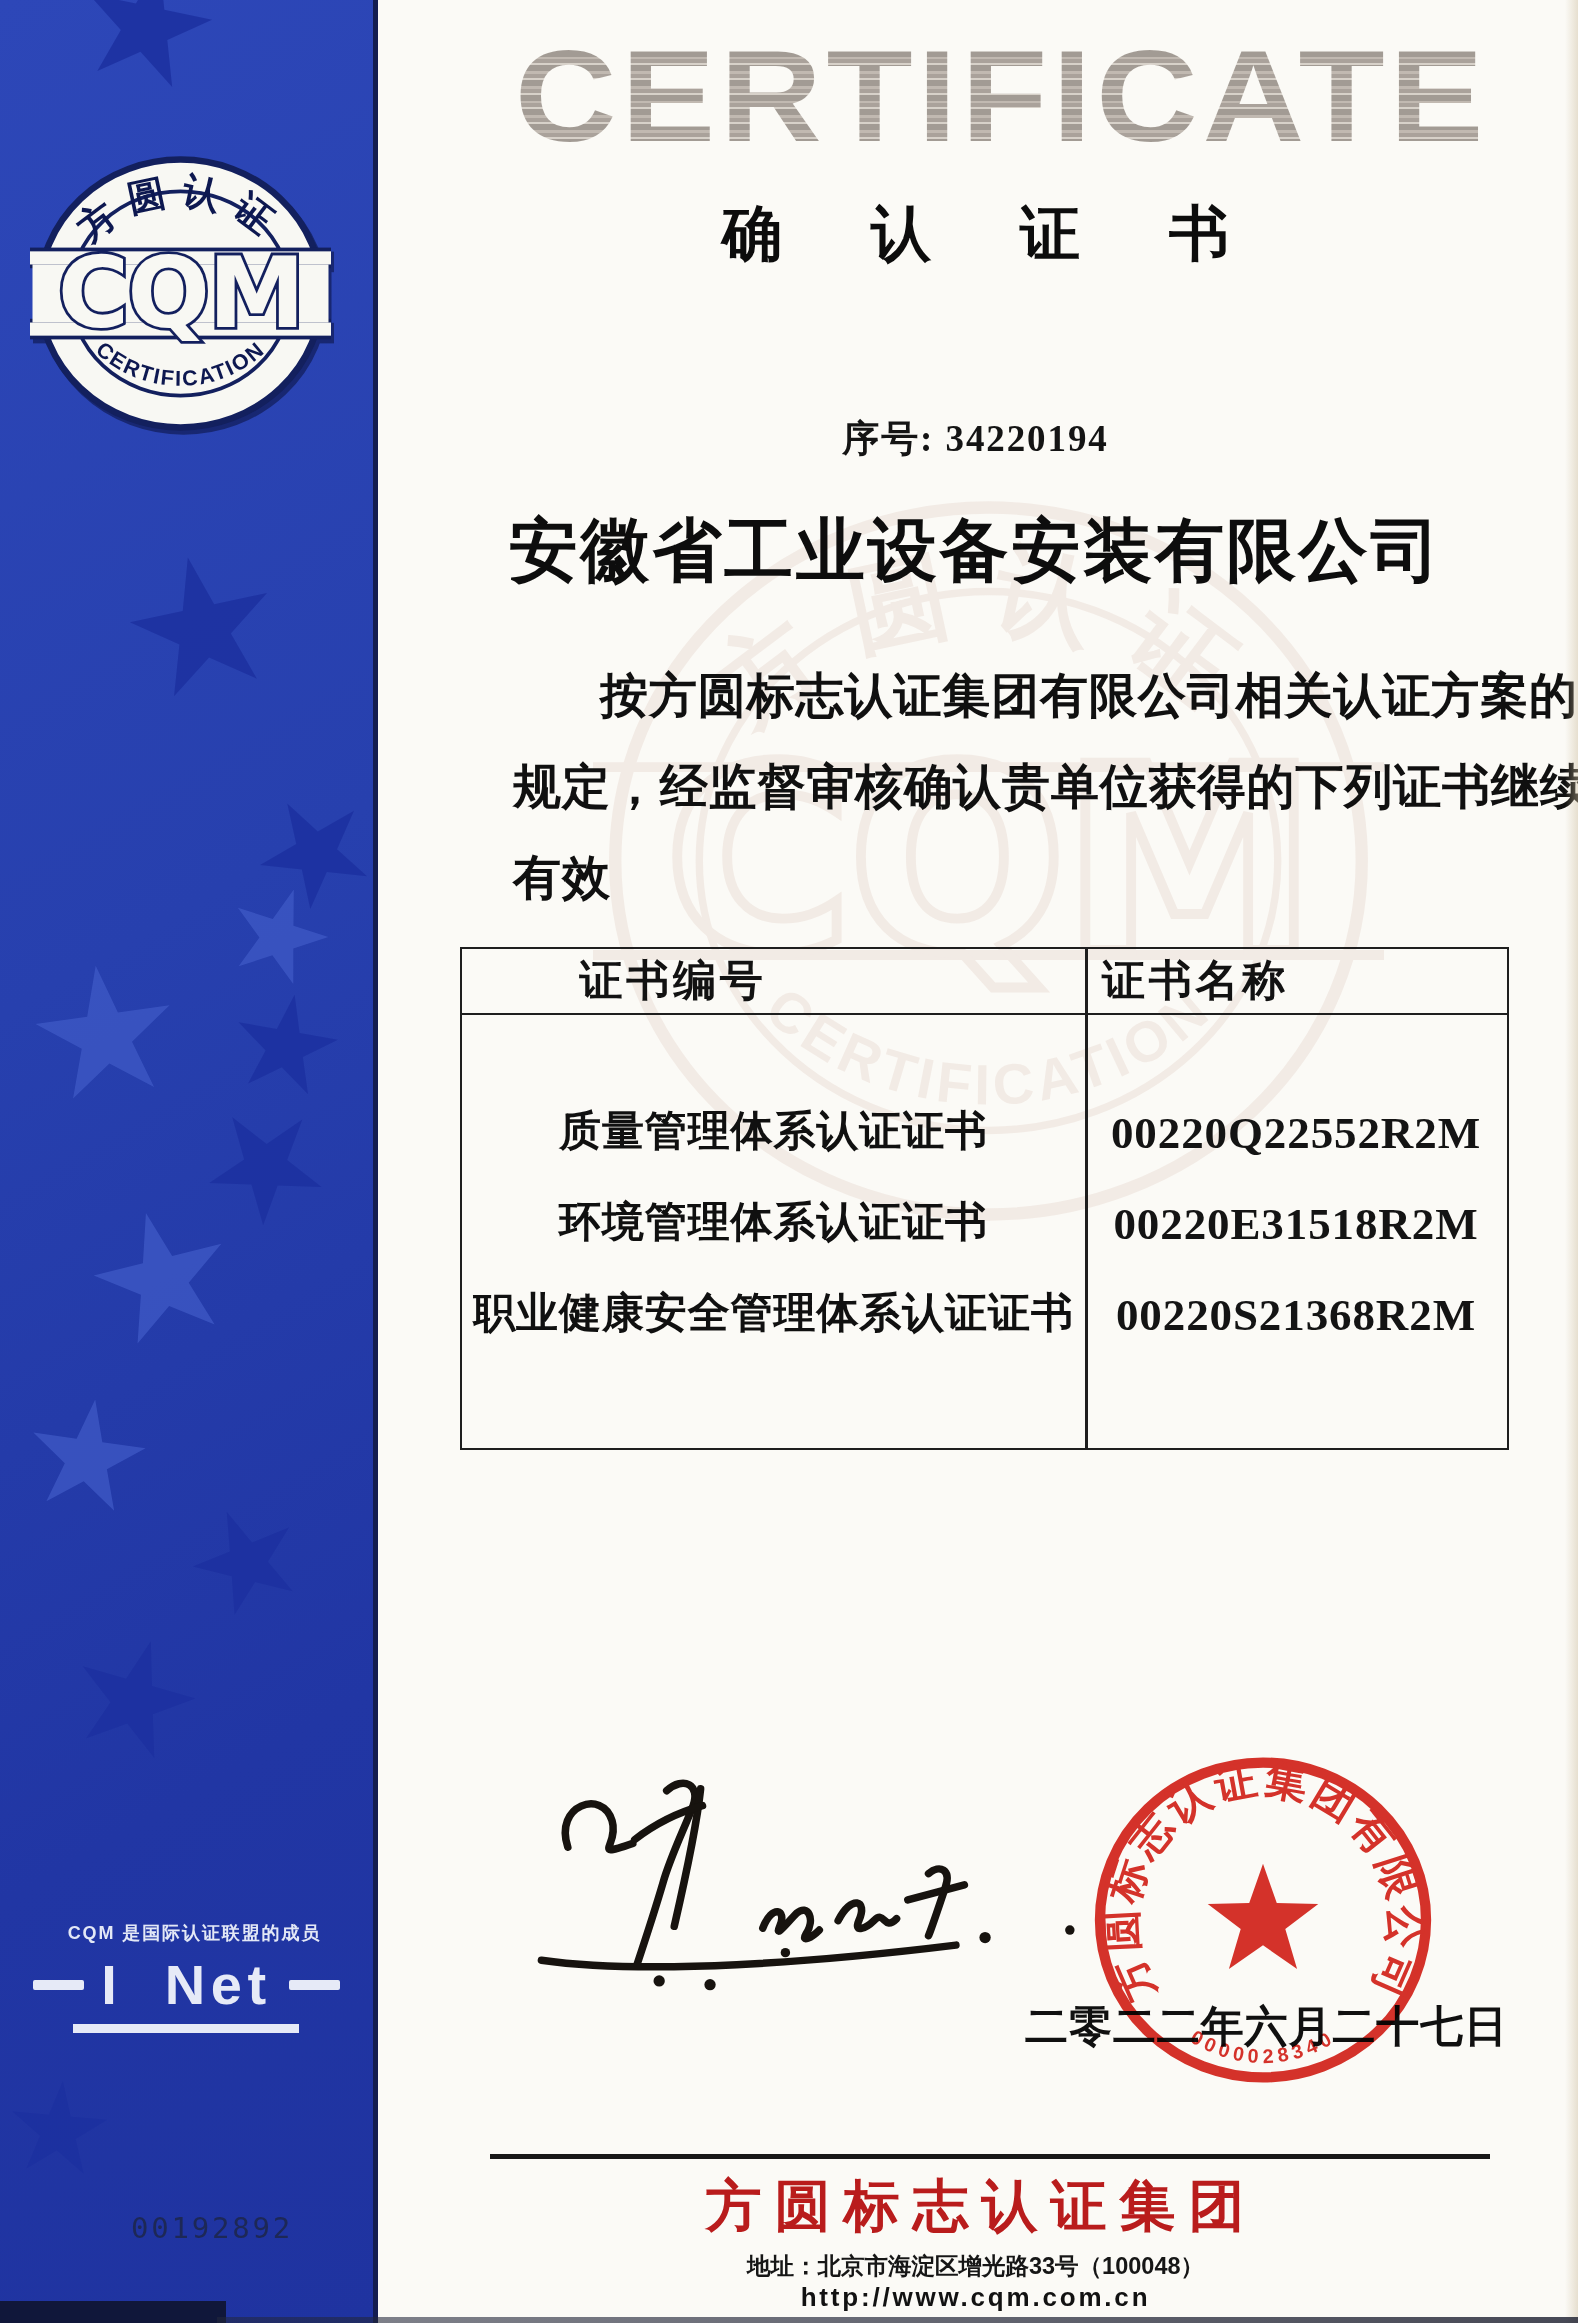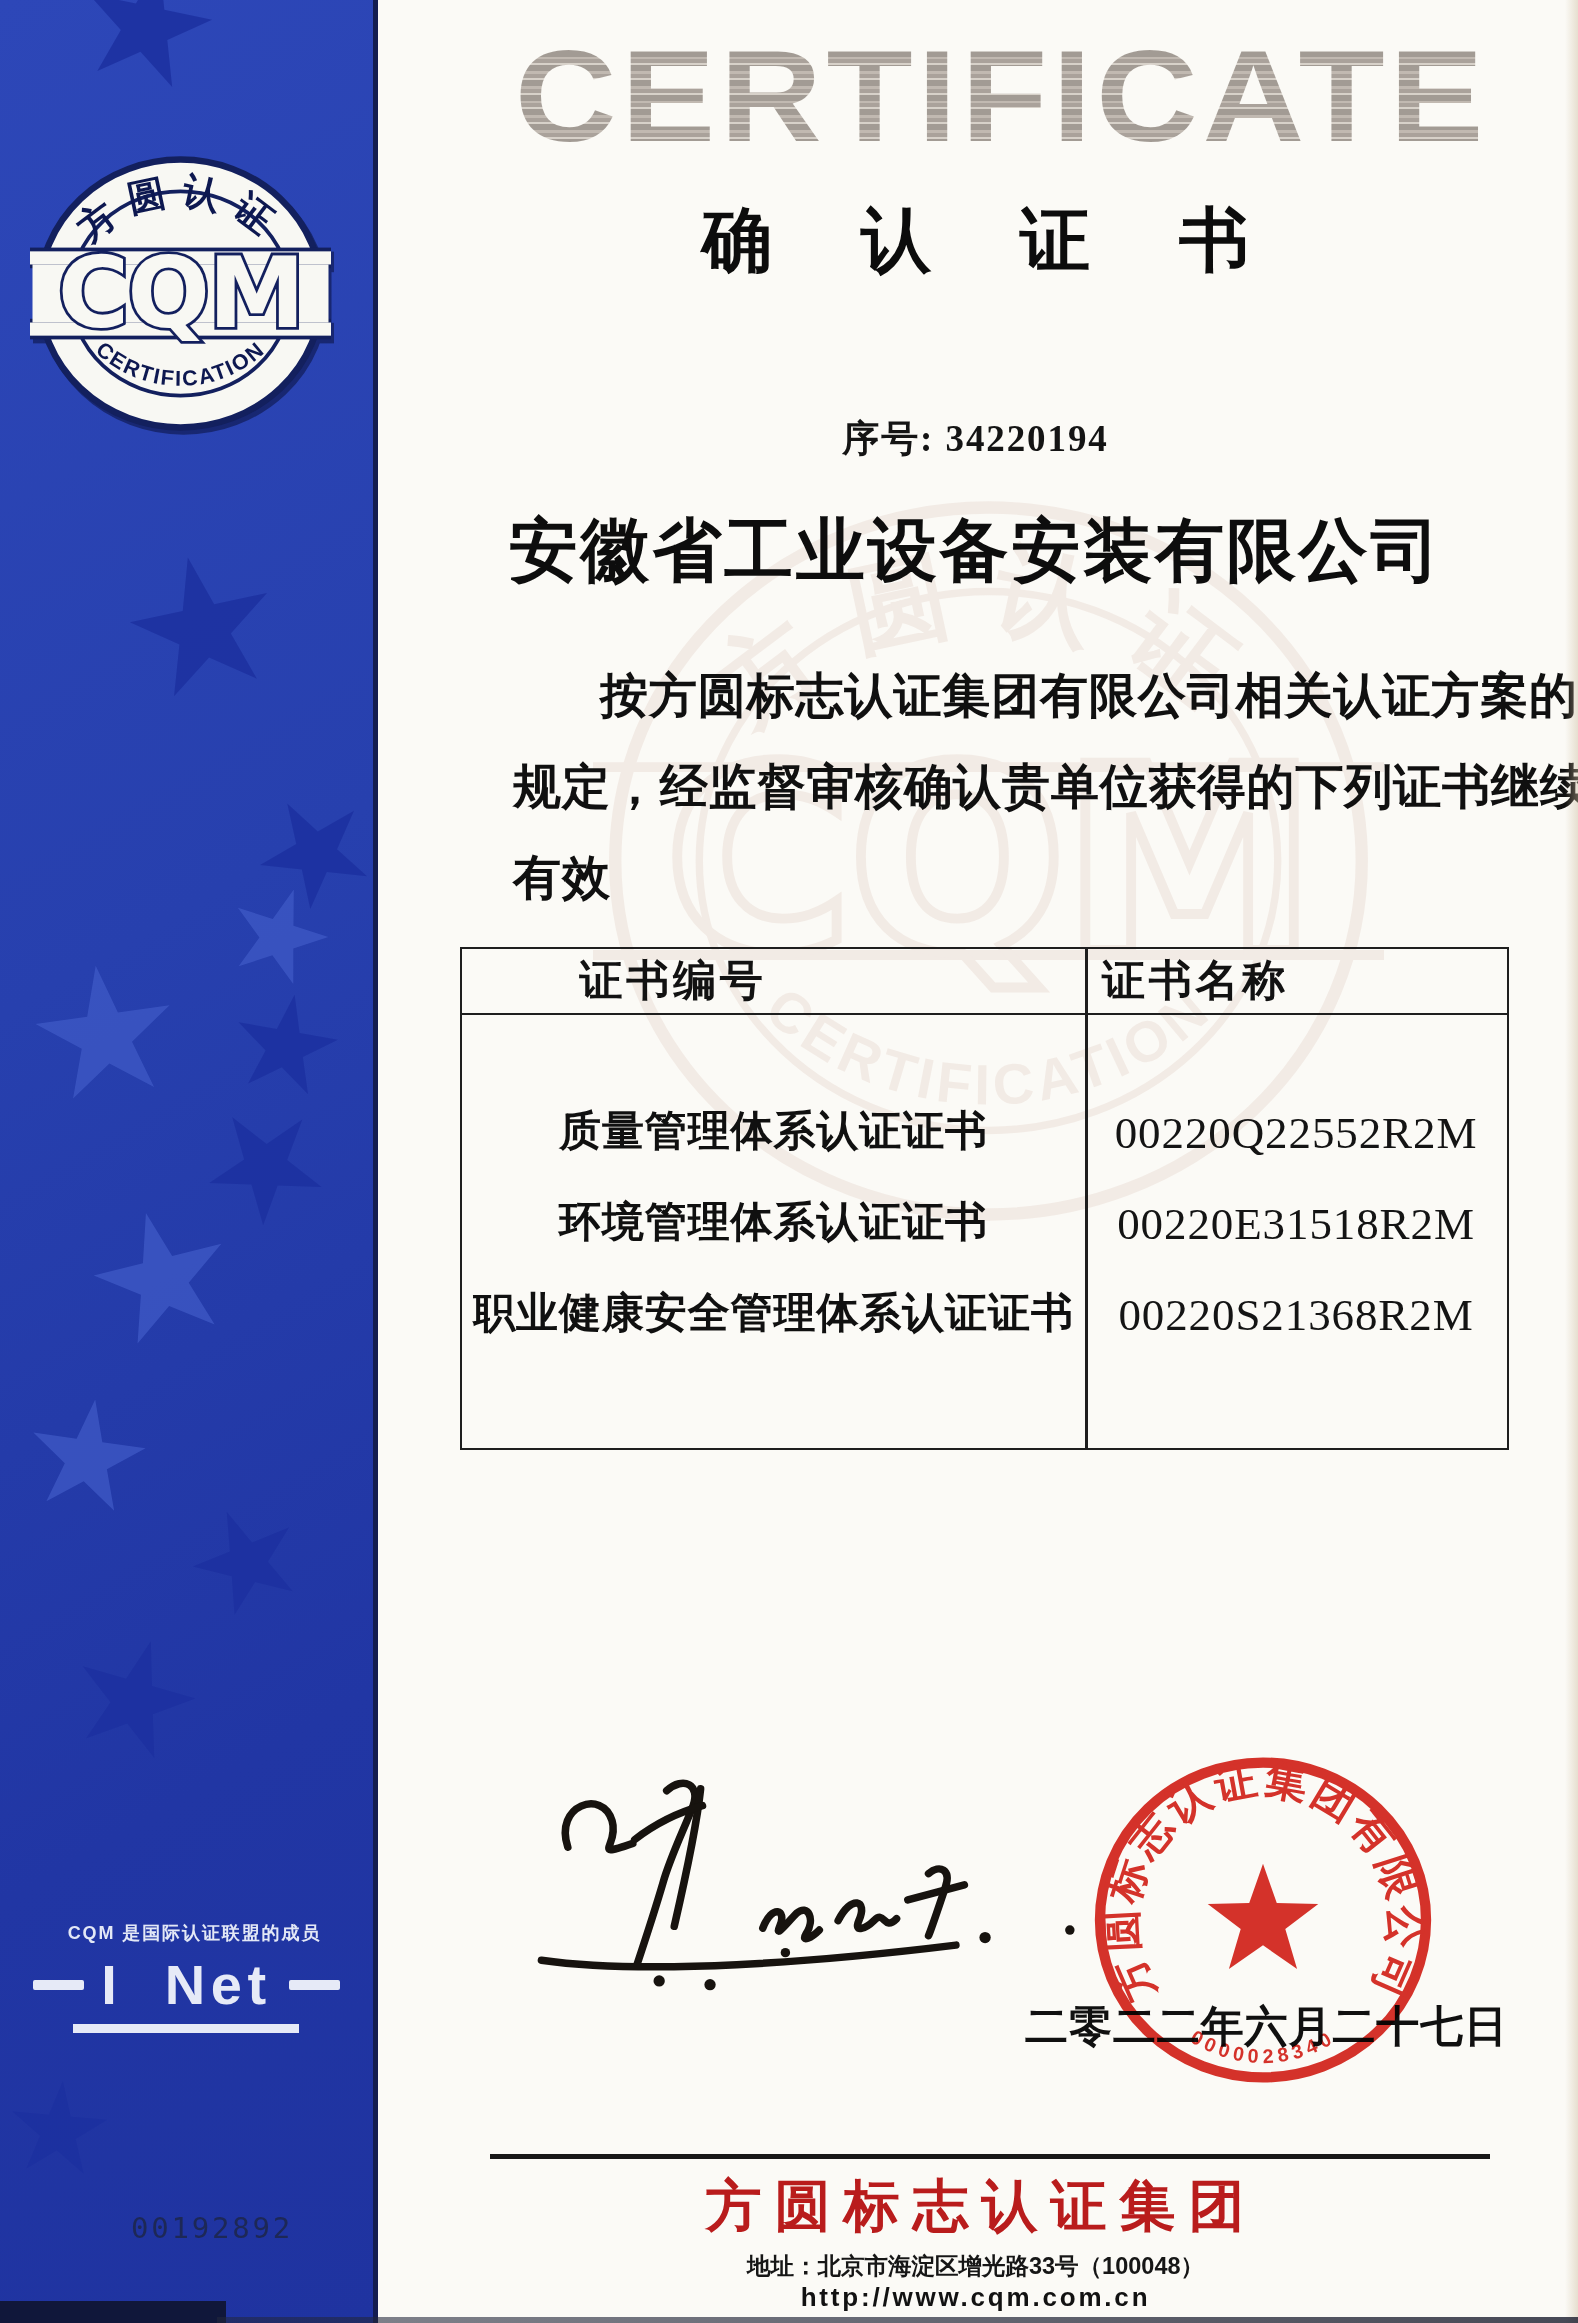--- a/index.html
+++ b/index.html
@@ -29,21 +29,21 @@
   .corner-dark{position:absolute;left:0;bottom:0;width:226px;height:22.6px;background:#10173a;}
   
   .wm-logo{position:absolute;left:593px;top:490px;width:791px;height:742px;opacity:.12;z-index:0;}
   
   .wm-title{position:absolute;left:493px;top:21px;width:1017px;z-index:1;text-align:center;
             font-family:"Liberation Sans","DejaVu Sans",sans-serif;font-weight:bold;
             font-size:141px;letter-spacing:4.7px;transform:scaleY(.92);transform-origin:top;
             background:repeating-linear-gradient(180deg,#8d847c 0 6.6px,#b3aaa1 6.6px 9.4px,#968d85 9.4px 14px,#cfc7bf 14px 16px);
             -webkit-background-clip:text;background-clip:text;color:transparent;opacity:.8;}
   .cert-title{position:absolute;left:373px;top:194px;width:1205px;z-index:2;text-align:center;
-              font-size:70px;font-weight:bold;color:#0c0c0c;letter-spacing:89px;padding-left:89px;
+              font-size:60px;font-weight:bold;color:#0c0c0c;letter-spacing:89px;padding-left:89px;
               box-sizing:border-box;}
   .serial-line{position:absolute;left:373px;top:414px;width:1205px;z-index:2;text-align:center;
                font-size:37px;font-weight:600;color:#141414;letter-spacing:1.9px;}
   .company{position:absolute;left:373px;top:505px;width:1205px;z-index:2;text-align:center;
            font-size:69px;font-weight:bold;color:#0d0d0d;letter-spacing:2.8px;}
   .body-par{position:absolute;left:513px;top:650px;width:979px;z-index:2;
             font-size:48px;font-weight:600;color:#101010;}
   .bline{line-height:91px;letter-spacing:0.9px;white-space:nowrap;}
   .bline.indent{padding-left:87px;}
   
@@ -51,21 +51,21 @@
               border:2.8px solid #1e1e1e;box-sizing:border-box;}
   .t-vline{position:absolute;left:623px;top:0;bottom:0;width:2.8px;background:#1e1e1e;}
   .t-head{display:flex;height:66px;border-bottom:2.8px solid #1e1e1e;box-sizing:border-box;}
   .t-head .th{display:flex;align-items:center;justify-content:center;
               font-size:43px;font-weight:bold;color:#121212;letter-spacing:3.8px;}
   .th.c1{width:623px;} .th.c2{flex:1;}
   .t-body{padding-top:53px;}
   .t-row{display:flex;height:91px;align-items:flex-end;}
   .td{display:flex;align-items:center;justify-content:center;}
   .td.c1{width:623px;font-size:42px;font-weight:600;color:#101010;letter-spacing:0.9px;}
-  .td.c2{flex:1;font-size:45px;font-weight:400;color:#141414;
+  .td.c2{flex:1;font-size:45px;font-weight:700;color:#141414;
          font-family:"Liberation Serif","DejaVu Serif",serif;letter-spacing:0.9px;}
   
   .signature{position:absolute;left:516px;top:1734px;width:584px;height:264px;z-index:3;}
   .stamp{position:absolute;left:1085px;top:1742px;width:356px;height:356px;z-index:6;
          mix-blend-mode:multiply;opacity:.95;}
   .date-line{position:absolute;left:932px;top:1998px;width:576px;z-index:5;text-align:right;
              font-size:43px;font-weight:bold;color:#101010;letter-spacing:0.9px;}
   
   .footer-rule{position:absolute;left:490px;top:2154px;width:1000px;height:4.7px;background:#181818;z-index:2;}
   .org-name{position:absolute;left:373px;top:2169px;width:1205px;z-index:2;text-align:center;

